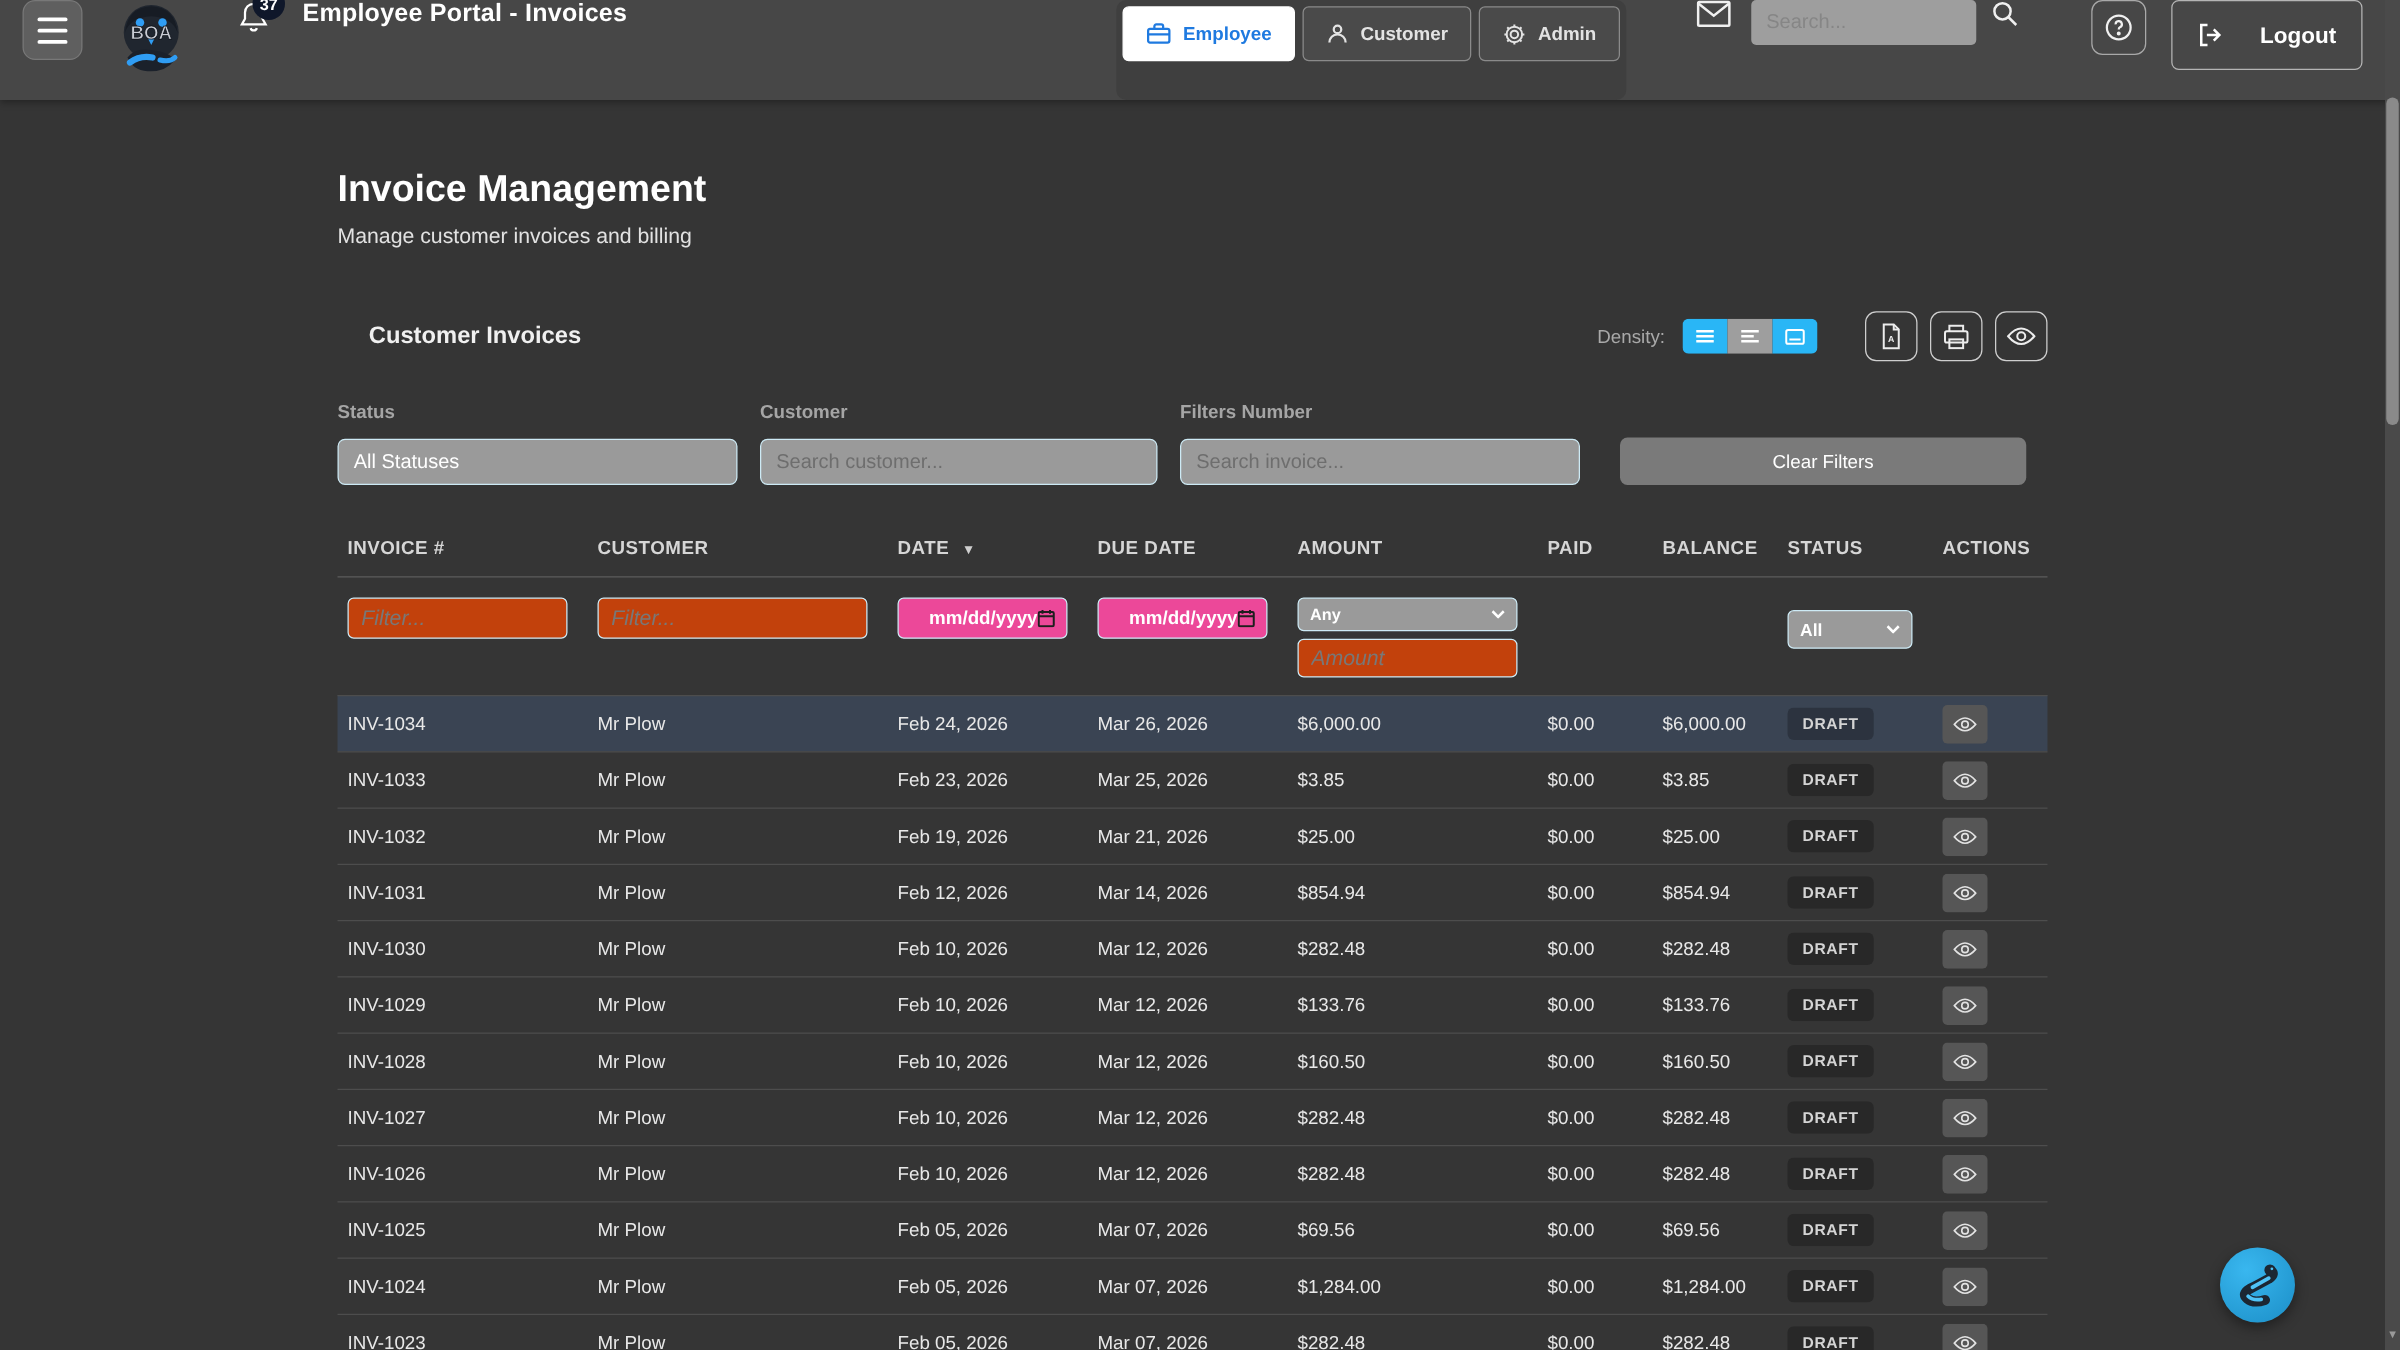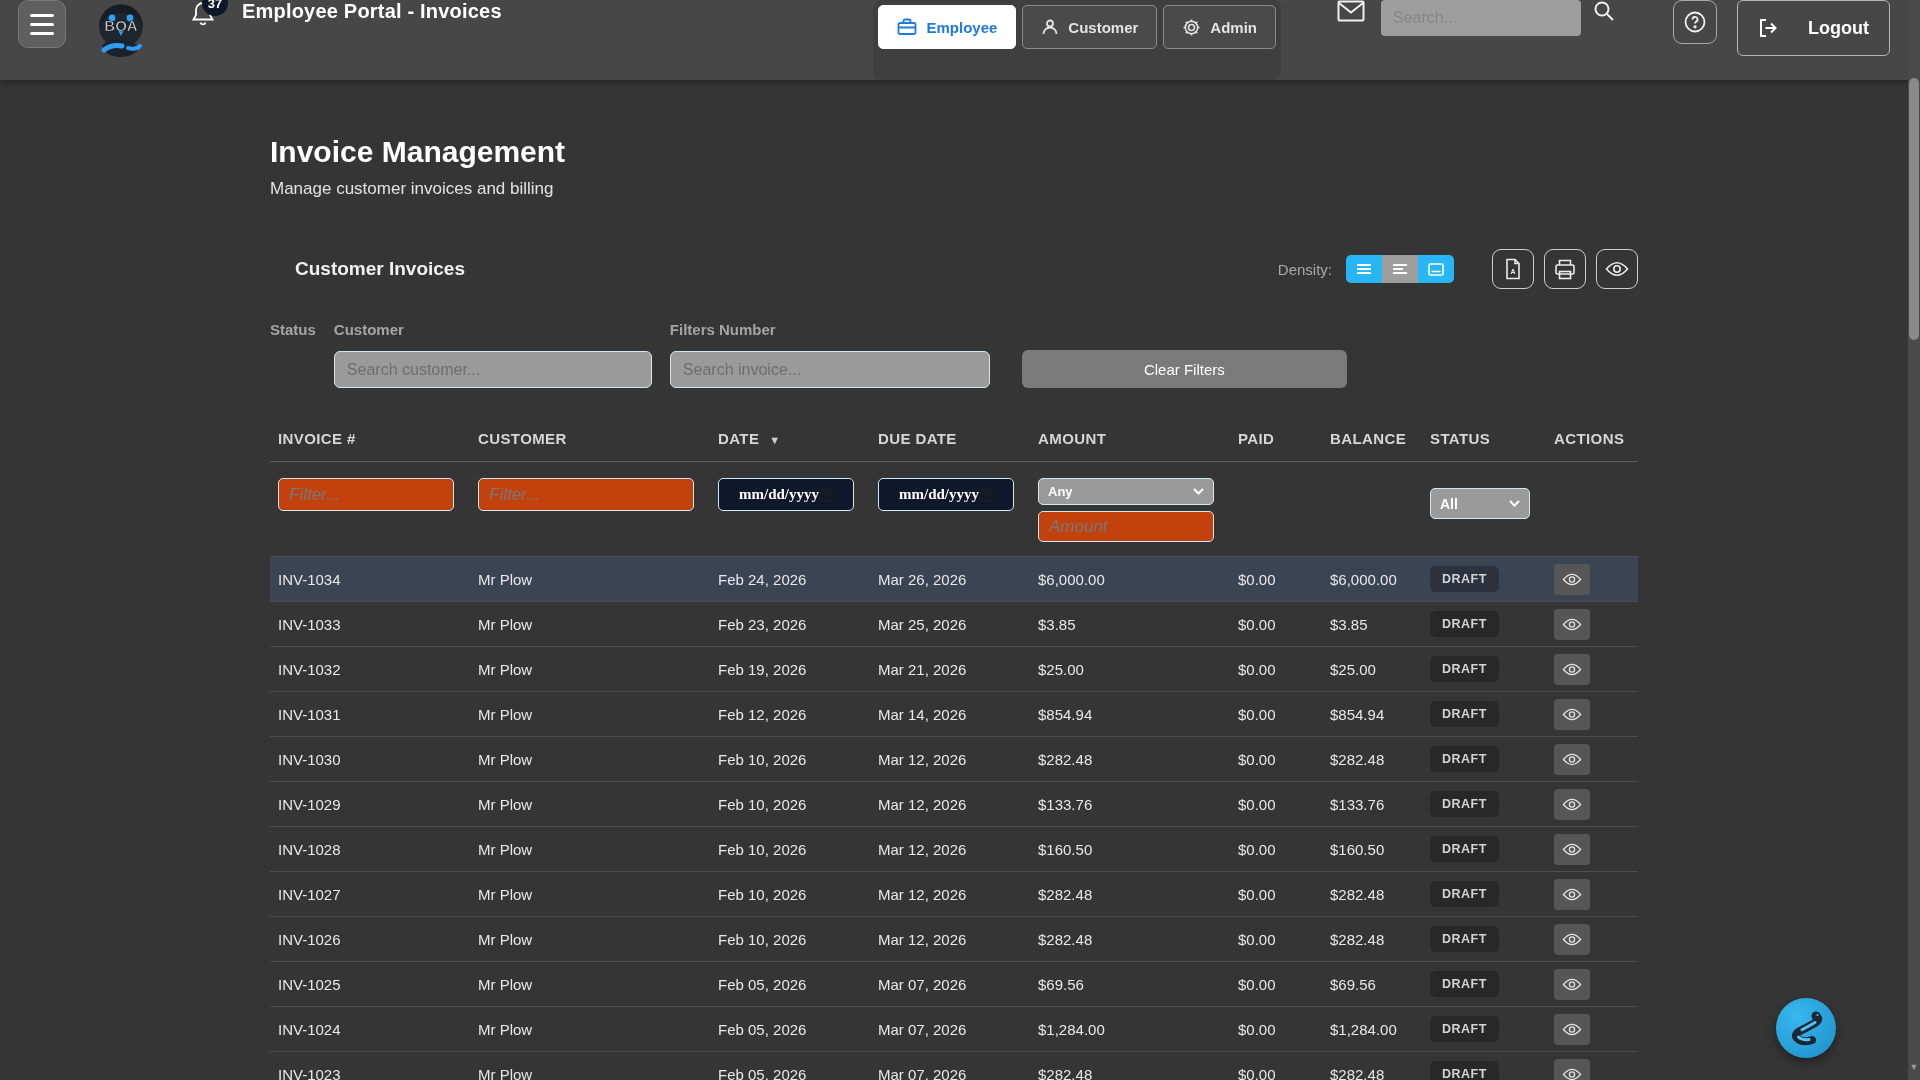--- a/index.html
+++ b/index.html
@@ -38,21 +38,21 @@
     height:44px; border-radius:5px; display:flex; align-items:center; gap:9px;
     padding:0 18px; font-size:15px; font-weight:bold; cursor:pointer;
     background:#4a4a4a; border:1px solid #8a8a8a; color:#e3e3e3;
   }
   .role-btn.active { background:#fff; color:#1f7ae0; border-color:#fff; }
   .role-btn.active svg { stroke:#1f7ae0; }
   .role-btn svg { stroke:#e3e3e3; }
 
   .mail-icon { margin-left:56px; margin-right:16px; }
   .nav-search {
-    width:200px; height:36px; background:#9e9e9e; border:none; border-radius:4px;
+    width:180px; height:36px; background:#9e9e9e; border:none; border-radius:4px;
     padding:0 12px; font-size:16px; color:#2d2d2d; outline:none;
     font-family:"Liberation Sans", sans-serif;
   }
   .nav-search::placeholder { color:#868686; }
   .mag-icon { margin-left:12px; margin-right:58px; }
   .help-btn {
     width:44px; height:44px; border:1px solid #a9a9a9; border-radius:9px;
     background:transparent; display:flex; align-items:center; justify-content:center;
     cursor:pointer; margin-right:20px;
   }
@@ -107,23 +107,23 @@
 
   .filter-row { padding:16px 0 14px 0; align-items:start; }
   .f-cell { padding:0 16px 0 8px; }
   .t-input {
     width:100%; height:33px; background:#c2410c; border:1px solid #cdeaf5; border-radius:5px;
     color:#fff; font-size:17px; padding:0 10px; outline:none;
     font-family:"Liberation Sans", sans-serif;
   }
   .t-input::placeholder { color:#787878; font-style:italic; }
   .date-box {
-    width:100%; height:33px; background:#0f172a; border:1px solid #cdeaf5; border-radius:5px;
-    display:flex; align-items:center; justify-content:center; padding:0 9px;
-    color:#fff; font-size:15px; font-weight:bold; cursor:text;font-family:Liberation Serif, serif;
+    width:100%; height:33px; background:#ec4899; border:1px solid #cdeaf5; border-radius:5px;
+    display:flex; align-items:center; justify-content:flex-end; padding:0 9px;
+    color:#fff; font-size:15px; font-weight:bold; cursor:text;
   }
   .mini-select {
     width:100%; height:27px; background:#9a9a9a; border:1px solid #cdeaf5; border-radius:5px;
     display:flex; align-items:center; justify-content:space-between; padding:0 9px;
     color:#fff; font-size:13px; font-weight:bold; cursor:pointer;
   }
   .amount-input { margin-top:6px; height:31px; }
   .amount-input::placeholder { font-style:italic; }
   .status-select { height:31px; font-size:14px; margin-top:10px; }
 
@@ -285,20 +285,23 @@
             <path d="M1.5 8 Q12 -4.5 22.5 8 Q12 20.5 1.5 8z"></path>
               <circle cx="12" cy="8" r="3.2"></circle>
           </svg>
         </button>
       </div>
     </div>
 
     <div class="filters">
       <div class="filter-col">
         <span class="filter-label">Status</span>
+        <div class="g-select w-status" style="display:flex;align-items:center;">
+          <span>All Statuses</span>
+        </div>
       </div>
       <div class="filter-col">
         <span class="filter-label">Customer</span>
         <input class="g-input w-cust" type="text" placeholder="Search customer..." style="">
       </div>
       <div class="filter-col">
         <span class="filter-label">Filters Number</span>
         <input class="g-input w-inv" type="text" placeholder="Search invoice..." style="">
       </div>
       <button class="clear-btn">Clear Filters</button>

